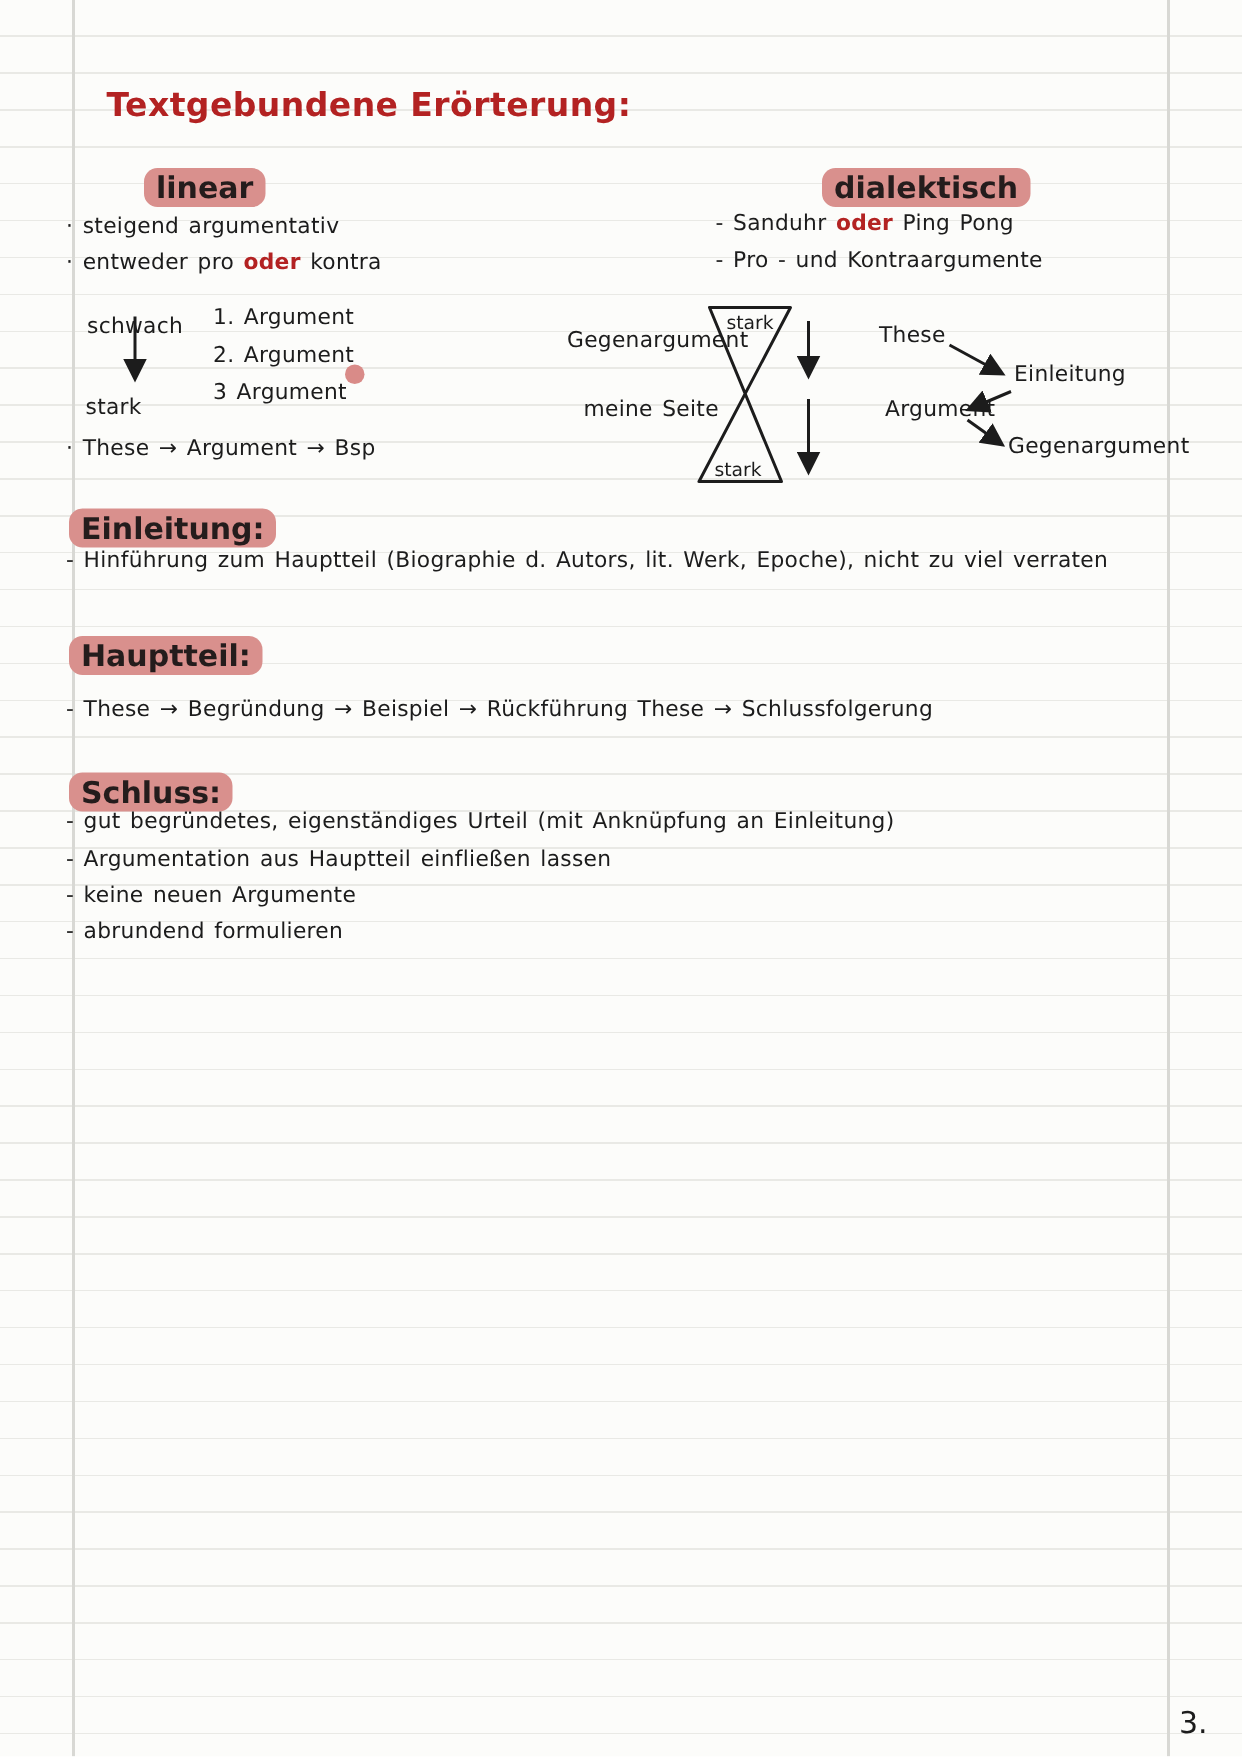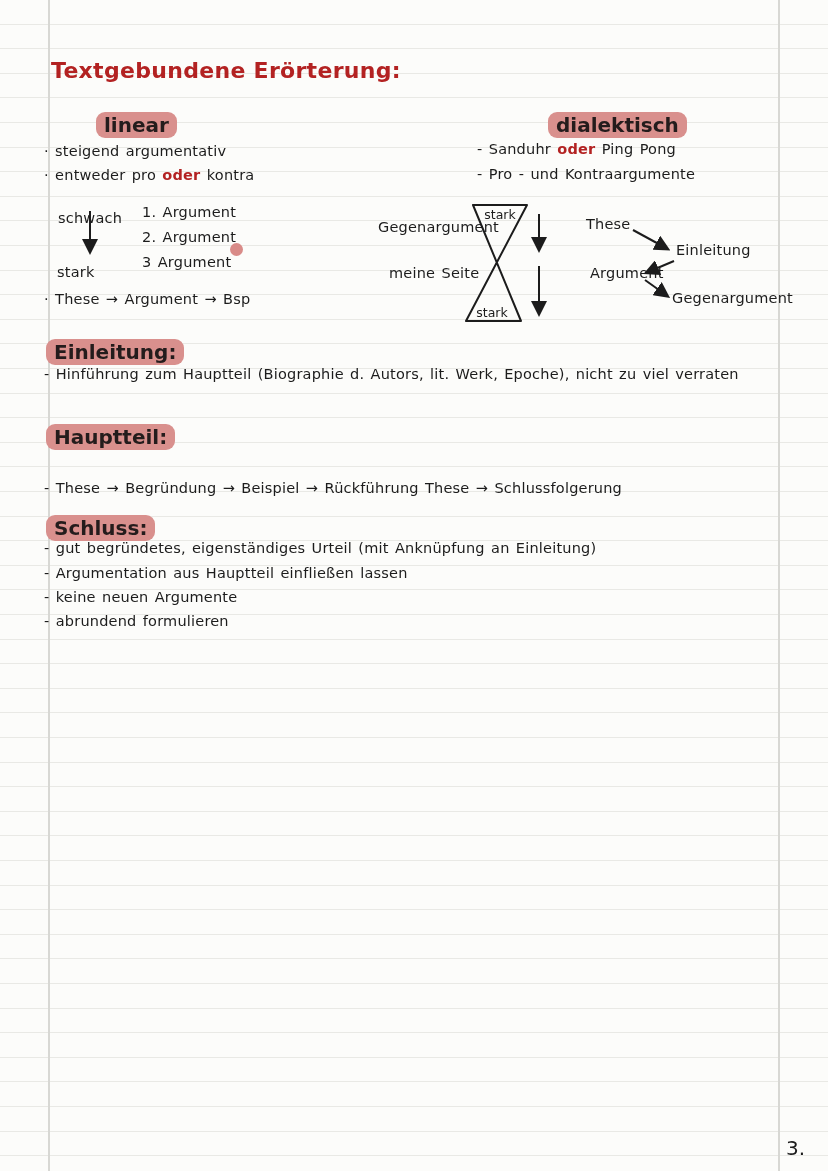--- a/index.html
+++ b/index.html
@@ -37,21 +37,21 @@
   svg.overlay { position:absolute; left:0; top:0; pointer-events:none; }
 </style>
 </head>
 <body>
 
 <div class="paper">
 
   <div class="vline left"></div>
   <div class="vline right"></div>
 
-  <div class="abs title" style="left:51px; top:58px;">Textgebundene Erörterung:</div>
+  <div class="abs title" style="left:51px; top:58px;padding-left:20px;">Textgebundene Erörterung:</div>
 
   <div class="abs" style="left:96px; top:113px;">
     <span class="hl">linear</span>
   </div>
   <div class="abs hand" style="left:44px; top:143px;">· steigend argumentativ</div>
   <div class="abs hand" style="left:44px; top:167px;">
     <span>· entweder pro</span>
     <span class="red" style="font-weight:bold;">oder</span>
     <span>kontra</span>
   </div>
@@ -103,21 +103,21 @@
   </svg>
 
   <div class="abs" style="left:46px; top:340px;">
     <span class="hl">Einleitung:</span>
   </div>
   <div class="abs hand" style="left:44px; top:366px;">- Hinführung zum Hauptteil (Biographie d. Autors, lit. Werk, Epoche), nicht zu viel verraten</div>
 
   <div class="abs" style="left:46px; top:397px;margin-top:28px;">
     <span class="hl">Hauptteil:</span>
   </div>
-  <div class="abs hand" style="left:44px; top:480px;">- These → Begründung → Beispiel → Rückführung These → Schlussfolgerung</div>
+  <div class="abs hand" style="left:44px; top:465px;">- These → Begründung → Beispiel → Rückführung These → Schlussfolgerung</div>
 
   <div class="abs" style="left:46px; top:516px;">
     <span class="hl">Schluss:</span>
   </div>
   <div class="abs hand" style="left:44px; top:565px;">- Argumentation aus Hauptteil einfließen lassen</div>
   <div class="abs hand" style="left:44px; top:540px;">- gut begründetes, eigenständiges Urteil (mit Anknüpfung an Einleitung)</div>
   <div class="abs hand" style="left:44px; top:589px;">- keine neuen Argumente</div>
   <div class="abs hand" style="left:44px; top:613px;">- abrundend formulieren</div>
 
   <div class="abs pagenum" style="left:786px; top:1136px;">3.</div>

